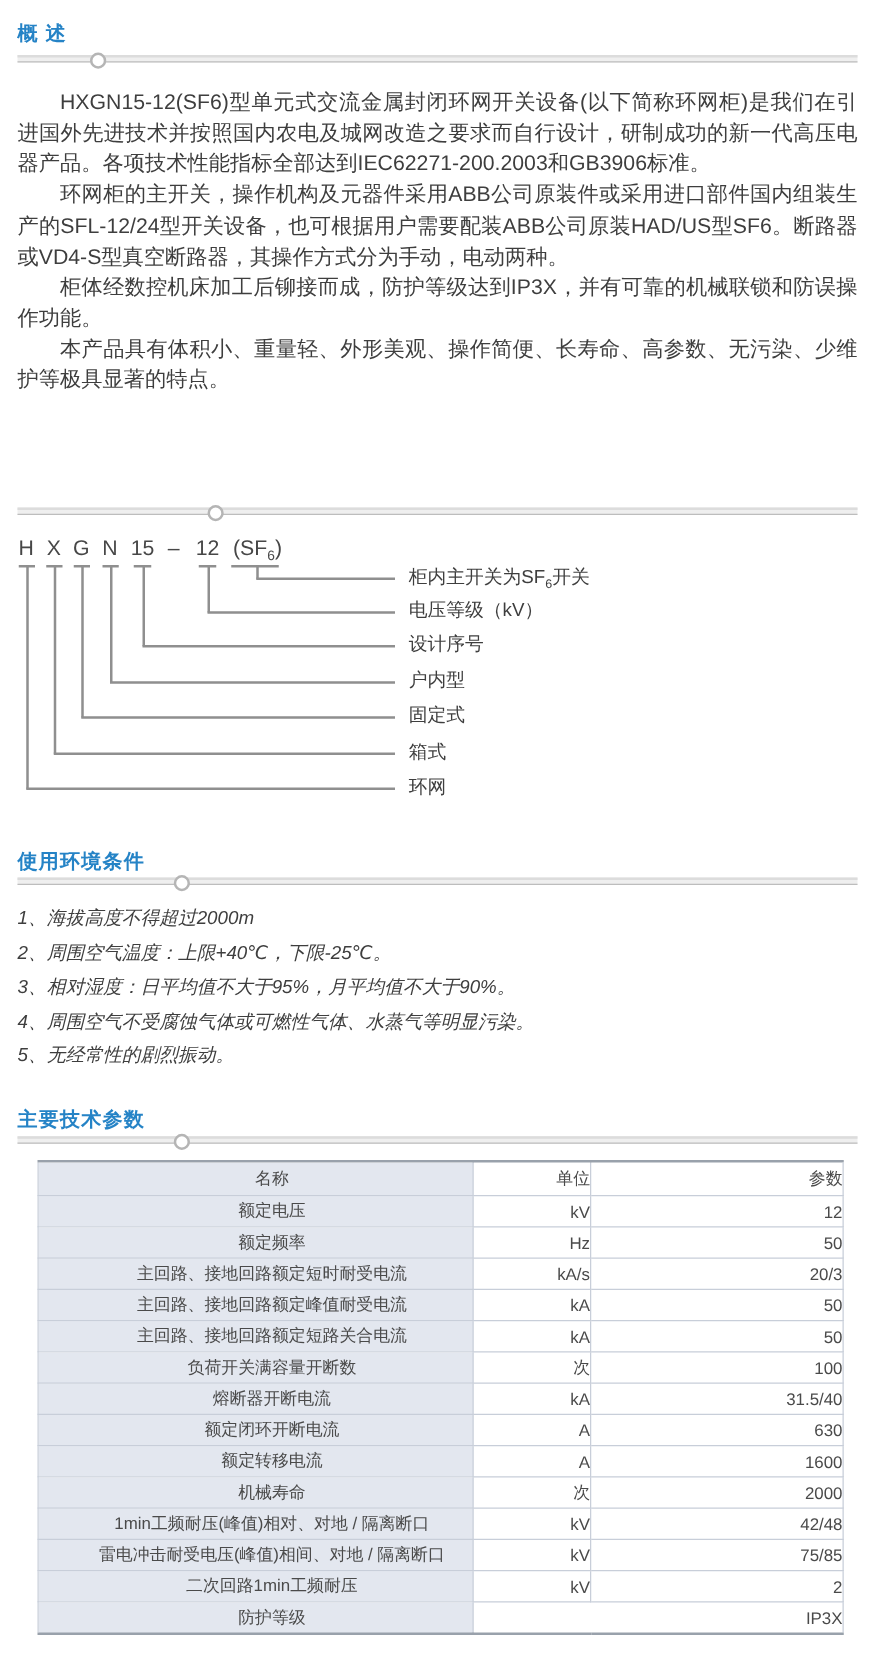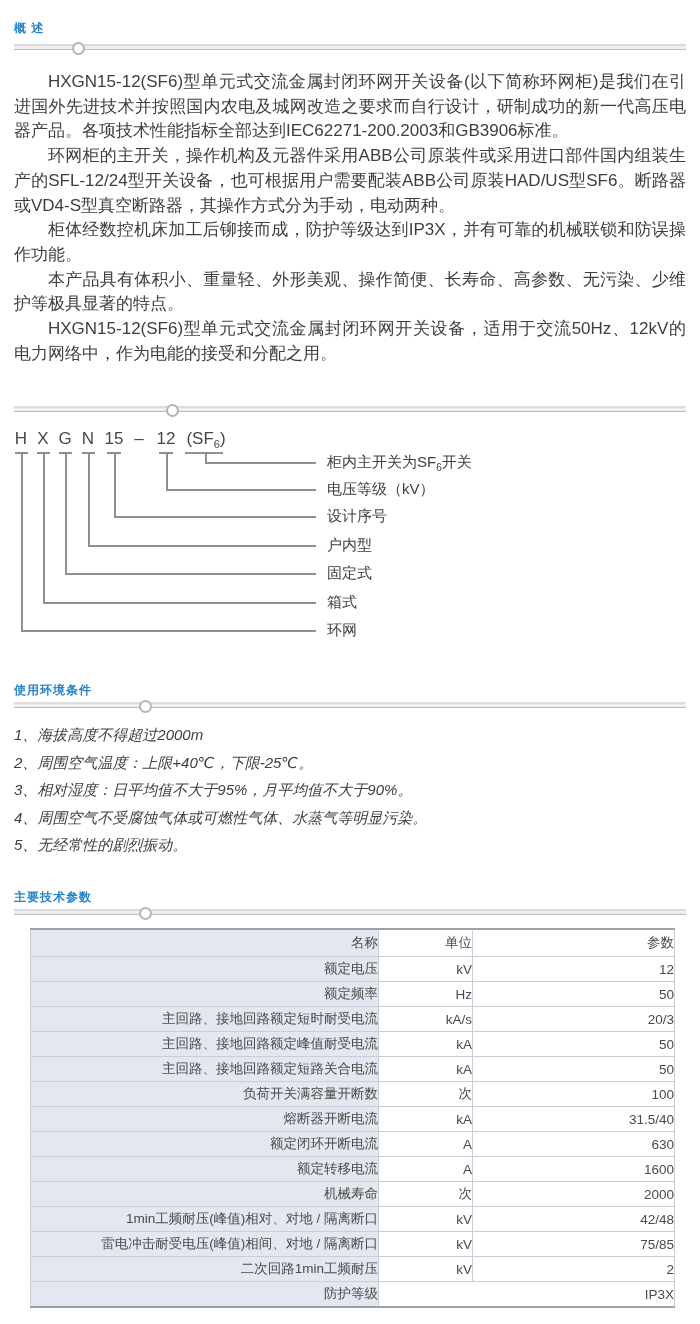--- a/index.html
+++ b/index.html
@@ -3,21 +3,21 @@
 <meta charset="utf-8">
 <style>
   html,body{margin:0;padding:0;background:#ffffff;}
   .page{
     position:relative;width:700px;height:1324px;background:#ffffff;overflow:hidden;
     font-family:"Liberation Sans","DejaVu Sans",sans-serif;color:#3e3e3e;
   }
   
   .sec-title{
     position:absolute;left:14px;margin:0;
-    font-size:12px;font-weight:bold;color:#2583c6;letter-spacing:1px;line-height:28px;
+    font-size:16px;font-weight:bold;color:#2583c6;letter-spacing:1px;line-height:28px;
   }
   .rule{
     position:absolute;left:14px;width:672px;height:3px;
     border-top:2px solid #dcdcdc;border-bottom:1px solid #bdbdbd;background:#efefef;
   }
   .rule .ring{
     position:absolute;top:-4px;width:9px;height:9px;border-radius:50%;
     border:2px solid #b5b5b5;background:#ffffff;
   }
   
@@ -52,38 +52,37 @@
   }
   .param-table col.c-name{width:348px;}
   .param-table col.c-unit{width:94px;}
   .param-table col.c-val{width:202px;}
   .param-table th,.param-table td{
     border:1px solid #c8ced9;font-weight:normal;
     height:24px;padding:0;text-align:right;overflow:hidden;white-space:nowrap;
   }
   .param-table tr.head th{height:26px;}
   .param-table .name-cell{
-    background:#e3e7ef;text-align:right;padding-left:26px;
+    background:#e3e7ef;text-align:center;padding-left:26px;
   }
 </style>
 </head>
 <body>
 
 <div class="page">
 
   <h2 class="sec-title" style="top:14px">概 述</h2>
   <div class="rule" style="top:44px">
     <span class="ring" style="left:58px"></span>
   </div>
   <div class="overview-text">
       <p class="para">HXGN15-12(SF6)型单元式交流金属封闭环网开关设备(以下简称环网柜)是我们在引进国外先进技术并按照国内农电及城网改造之要求而自行设计，研制成功的新一代高压电器产品。各项技术性能指标全部达到IEC62271-200.2003和GB3906标准。</p>
       <p class="para">环网柜的主开关，操作机构及元器件采用ABB公司原装件或采用进口部件国内组装生产的SFL-12/24型开关设备，也可根据用户需要配装ABB公司原装HAD/US型SF6。断路器或VD4-S型真空断路器，其操作方式分为手动，电动两种。</p>
       <p class="para">柜体经数控机床加工后铆接而成，防护等级达到IP3X，并有可靠的机械联锁和防误操作功能。</p>
       <p class="para">本产品具有体积小、重量轻、外形美观、操作简便、长寿命、高参数、无污染、少维护等极具显著的特点。</p>
-      <p class="para">HXGN15-12(SF6)型单元式交流金属封闭环网开关设备，适用于交流50Hz、12kV的电力网络中，作为电能的接受和分配之用。</p>
     </div>
 
   <div class="rule" style="top:406px">
     <span class="ring" style="left:152px"></span>
   </div>
   <div id="model-diagram">
       <span class="code-part" style="left: 21px;">H</span>
       <span class="code-part" style="left: 43px;">X</span>
       <span class="code-part" style="left: 65px;">G</span>
       <span class="code-part" style="left: 88px;">N</span>

